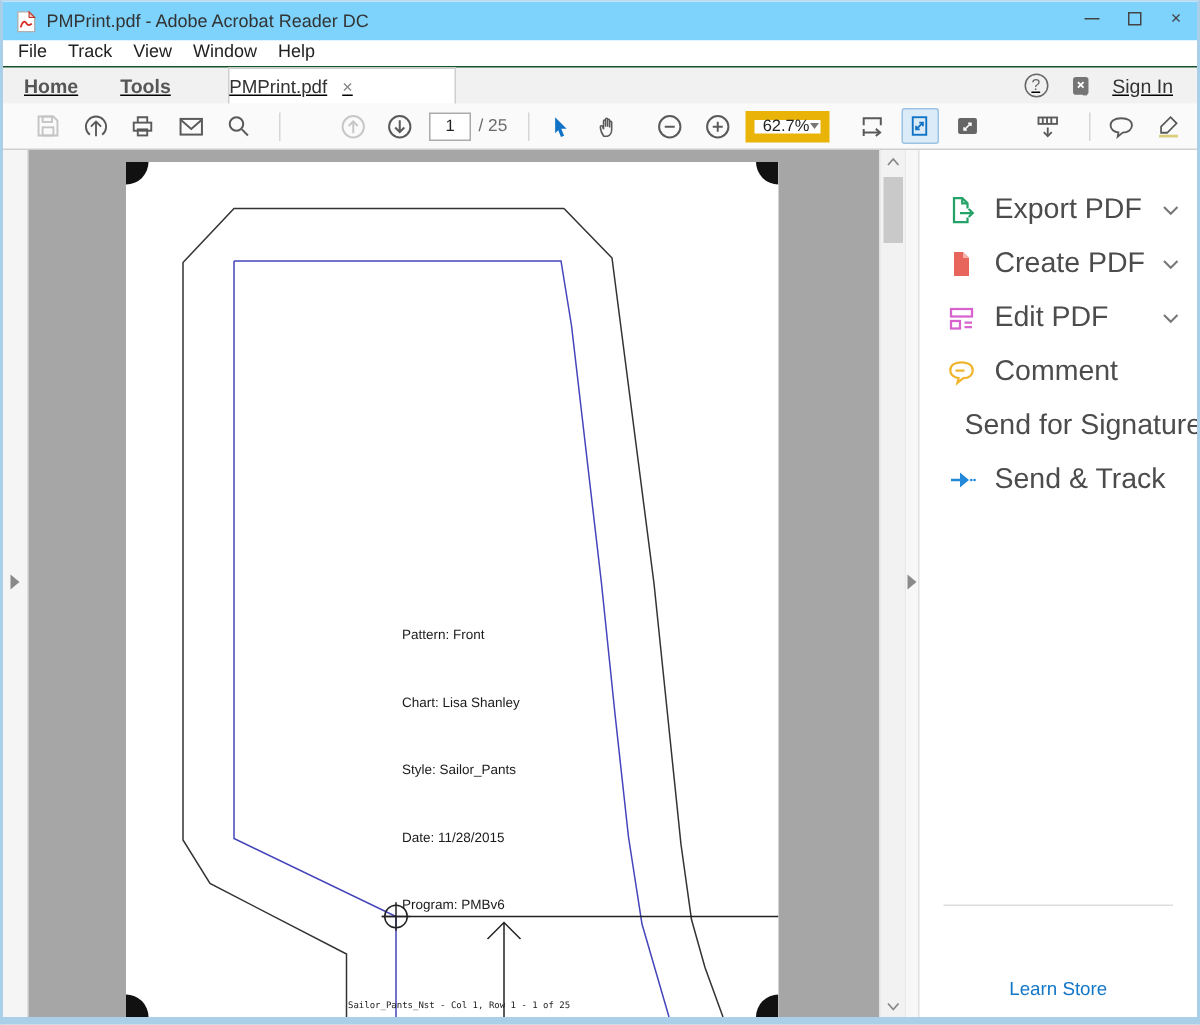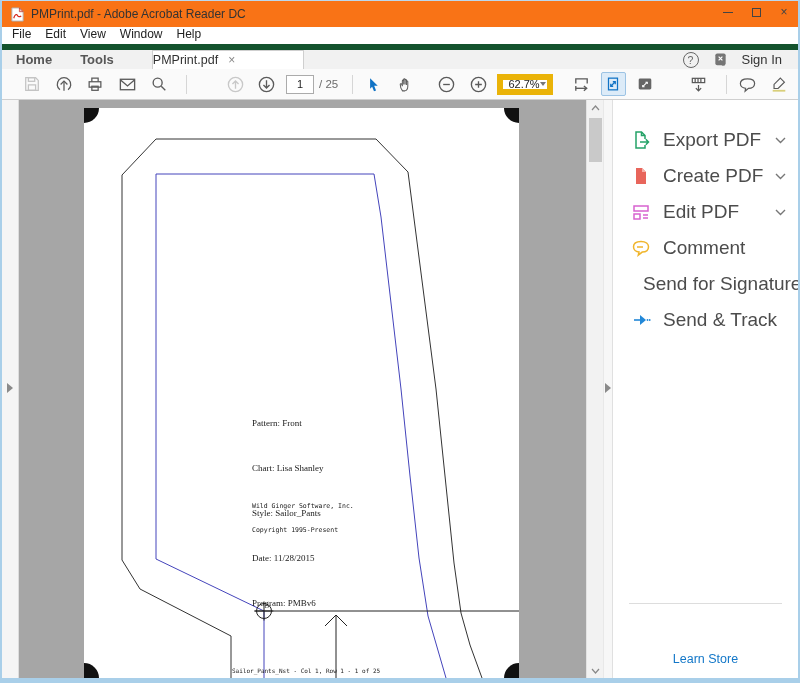--- a/index.html
+++ b/index.html
@@ -2,33 +2,33 @@
 <html><head>
 <meta charset="utf-8">
 <style>
   * { margin:0; padding:0; box-sizing:border-box; }
   html,body { background:#e8e8e8; font-family:"Liberation Sans", sans-serif; }
   .win { width:800px; height:683px; background:#fff; position:relative;
          border-left:2px solid #a9cfe9; border-right:2px solid #a9cfe9;
          border-top:1px solid #bcd8ee; border-bottom:5px solid #a9cfe9; overflow:hidden; }
 
   
-  .titlebar { height:26px; display:flex; align-items:center; padding-left:8px; background:#f97316; }
+  .titlebar { height:26px; display:flex; align-items:center; padding-left:8px; background:#7dd3fc; }
   .titlebar .ttl { font-size:12px; color:#333; margin-left:6px; }
   .wincontrols { margin-left:auto; display:flex; align-items:flex-start; height:100%; }
   .wbtn { width:28px; height:22px; display:flex; align-items:center; justify-content:center; color:#444; font-size:12px; cursor:default; }
   .min-line { width:10px; height:1px; background:#444; display:inline-block; }
   .max-box { width:9px; height:9px; border:1px solid #444; display:inline-block; }
 
   
   .menubar { height:17px; display:flex; gap:14px; padding-left:10px; font-size:12px; color:#222; background:#fff; }
   .menubar span { cursor:default; }
 
   
-  .tabbar { height:25px; background:#f1f1f1; border-top:6px solid #14532d; display:flex; align-items:stretch; position:relative; font-size:13px; }
+  .tabbar { height:25px; background:#f1f1f1; border-top:1px solid #14532d; display:flex; align-items:stretch; position:relative; font-size:13px;text-decoration:underline; }
   .tab-plain { display:flex; align-items:center; padding:0 14px; color:#565656; font-weight:bold; }
   .tab-doc { width:152px; margin-left:24px; background:#fff; border:1px solid #cfcfcf; border-bottom:none; display:flex; align-items:center; justify-content:flex-start; gap:10px; color:#333; font-size:12.5px; }
   .tab-doc .x { color:#888; font-size:12px; }
   .tabbar-right { margin-left:auto; display:flex; align-items:center; gap:14px; padding-right:16px; }
   .help-circ { width:16px; height:16px; border:1.3px solid #666; border-radius:50%; color:#666; font-size:10.5px; display:flex; align-items:center; justify-content:center; }
   .signin { color:#333; font-size:13px; }
 
   
   .toolbar { height:31px; background:#fafafa; border-bottom:1px solid #cfcfcf; display:flex; align-items:center; padding-left:18px; }
   .tbtn { width:26px; height:24px; display:flex; align-items:center; justify-content:center; margin-right:7px; border-radius:2px; }
@@ -41,21 +41,21 @@
   .caret-down { width:0; height:0; border-left:3.5px solid transparent; border-right:3.5px solid transparent; border-top:4px solid #777; }
   .tbtn.active { background:#dcebf8; border:1px solid #9cc3e4; }
 
   
   .content { display:flex; height:578px; }
   .leftstrip { width:17px; background:#f5f5f5; border-right:1px solid #ddd; position:relative; }
   .tri-r { width:0; height:0; border-top:5px solid transparent; border-bottom:5px solid transparent; border-left:6px solid #8a8a8a; position:absolute; top:283px; left:5px; }
   .docarea { width:567px; background:#a6a6a6; position:relative; overflow:hidden; }
   .pdfpage { position:absolute; left:65px; top:8px; width:435px; height:570px; background:#fff; overflow:hidden; }
   .pdfpage svg.pattern { position:absolute; left:0; top:0; }
-  .patinfo { position:absolute; left:168px; top:278px; font-family:Liberation Serif, serif; font-size:9px; line-height:15px; color:#1a1a1a; white-space:pre; }
+  .patinfo { position:absolute; left:184px; top:278px; font-family:Liberation Sans, sans-serif; font-size:9px; line-height:15px; color:#1a1a1a; white-space:pre; }
   .patcredit { position:absolute; left:168px; top:378px; font-family:"DejaVu Sans Mono", monospace; font-size:6.5px; line-height:8px; color:#1a1a1a; white-space:pre; }
   .patfooter { position:absolute; left:148px; top:559px; font-family:"DejaVu Sans Mono", monospace; font-size:6px; color:#222; white-space:pre; }
 
   
   .vscroll { width:17px; background:#f2f2f2; border-left:1px solid #e2e2e2; display:flex; flex-direction:column; align-items:center; }
   .sbtn { height:15px; width:100%; display:flex; align-items:center; justify-content:center; }
   .sthumb { width:13px; height:44px; background:#c9c9c9; margin-top:3px; }
   .sspacer { flex:1; }
 
   .rightstrip { width:9px; background:#f7f7f7; position:relative; border-left:1px solid #e8e8e8; }
@@ -88,21 +88,21 @@
         </span>
       <span class="wbtn">
           <span class="max-box"></span>
         </span>
       <span class="wbtn">×</span>
     </div>
   </div>
 
   <div class="menubar">
     <span>File</span>
-    <span>Edit</span>
+    <span>Track</span>
     <span>View</span>
     <span>Window</span>
     <span>Help</span>
   </div>
 
   <div class="tabbar">
     <span class="tab-plain">Home</span>
     <span class="tab-plain">Tools</span>
     <span class="tab-doc">
       <span>PMPrint.pdf</span>
@@ -272,24 +272,20 @@
             <path d="M241,518 L252,507 L263,518"></path>
           </g>
         </svg>
         <div class="patinfo">
           <div>Pattern: Front</div>
           <div>Chart: Lisa Shanley</div>
           <div>Style: Sailor_Pants</div>
           <div>Date: 11/28/2015</div>
           <div>Program: PMBv6</div>
         </div>
-        <div class="patcredit">
-          <div>Wild Ginger Software, Inc.</div>
-          <div>Copyright 1995-Present</div>
-        </div>
         <div class="patfooter">Sailor_Pants_Nst - Col 1, Row 1 - 1 of 25</div>
       </div>
     </div>
 
     <div class="vscroll">
       <span class="sbtn">
           <svg width="9" height="6" viewBox="0 0 9 6">
             <polyline points="1,5 4.5,1 8,5" stroke="#888" fill="none" stroke-width="1.2"></polyline>
           </svg>
         </span>

